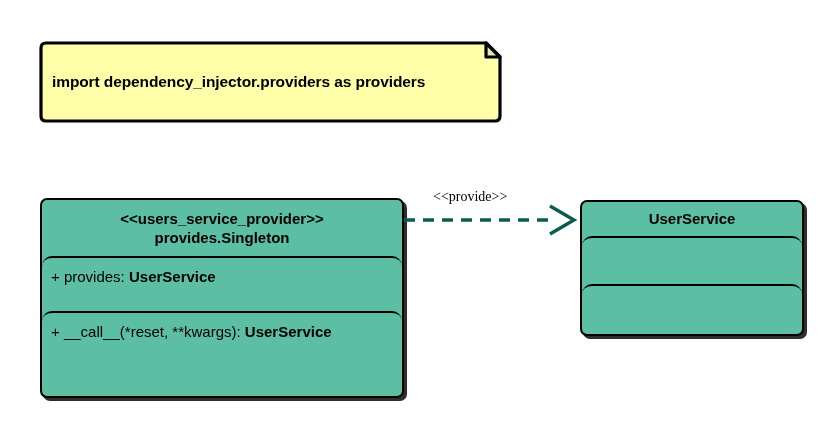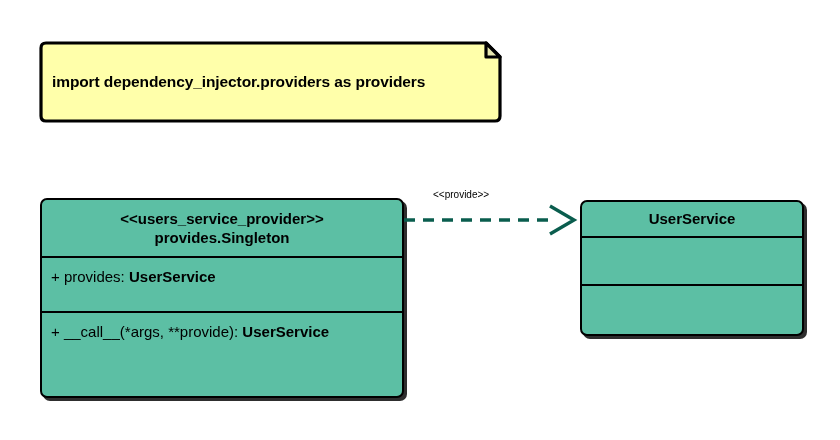--- a/index.html
+++ b/index.html
@@ -62,20 +62,21 @@
     border-radius: 7px;
     box-shadow: 3px 3px 0 rgba(0,0,0,0.82);
     overflow: hidden;
   }
   .compartment {
     box-sizing: border-box;
     position: relative;
   }
   .divider {
     border-top: 2px solid #000000;
+    border-radius: 10px;
   }
 
   .cls-title {
     display: flex;
     flex-direction: column;
     align-items: center;
     justify-content: center;
     text-align: center;
     font-weight: bold;
     font-size: 15px;
@@ -94,23 +95,24 @@
   .member {
     white-space: nowrap;
   }
   .member .b { font-weight: bold; }
 
   
   .conn-label {
     position: absolute;
     left: 433px;
     top: 189px;
-    font-size: 10px;
+    font-size: 14px;
     color: #000000;
     white-space: nowrap;
+    font-family: Liberation Serif, serif;
   }
 
   .edge-svg {
     position: absolute;
     left: 0;
     top: 0;
     width: 840px;
     height: 440px;
     pointer-events: none;
   }
@@ -133,21 +135,21 @@
     <div class="compartment cls-title" style="height:56px;">
       <span class="stereo">&lt;&lt;users_service_provider&gt;&gt;</span>
       <span class="name">provides.Singleton</span>
     </div>
 
     <div class="compartment cls-members divider" style="height:55px;">
       <div class="member"><span>+ provides: </span><span class="b">UserService</span></div>
     </div>
 
     <div class="compartment cls-members divider" style="height:85px;">
-      <div class="member"><span>+ __call__(*args, **provide): </span><span class="b">UserService</span></div>
+      <div class="member"><span>+ __call__(*reset, **kwargs): </span><span class="b">UserService</span></div>
     </div>
   </div>
 
   <div class="classbox" style="left:580px; top:200px; width:224px; height:136px;">
 
     <div class="compartment cls-title" style="height:34px;">
       <span class="name">UserService</span>
     </div>
 
     <div class="compartment divider" style="height:48px;"></div>

